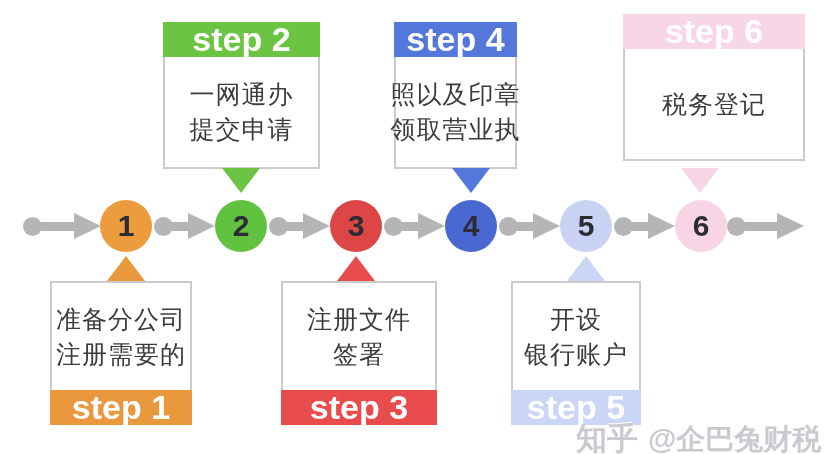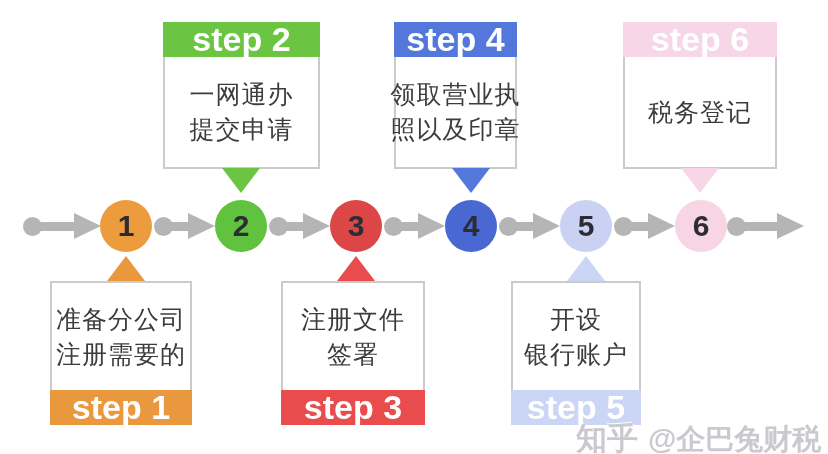--- a/index.html
+++ b/index.html
@@ -108,40 +108,40 @@
       </div>
     </div>
   </div>
 
   
   <div class="stepgrp" style="--c: #E84C4C; --cc: #DC4646;">
     <div class="circle" style="left:330px">
         <span class="num">3</span>
       </div>
     <div class="pointer up" style="left:337px;top:256px"></div>
-    <div class="card bottom" style="left:281px;top:281px;width:144px">
+    <div class="card bottom" style="left:281px;top:281px;width:156px">
       <div class="bd">
         <div class="txt">注册文件</div>
         <div class="txt">签署</div>
       </div>
       <div class="strip">step 3</div>
     </div>
   </div>
 
   
   <div class="stepgrp" style="--c: #5377DB; --cc: #4A68D2;">
     <div class="circle" style="left:445px">
         <span class="num">4</span>
       </div>
     <div class="pointer down" style="left:452px;top:168px"></div>
     <div class="card top" style="left:394px;top:22px;width:123px">
       <div class="strip">step 4</div>
       <div class="bd">
+        <div class="txt">照以及印章</div>
         <div class="txt">领取营业执</div>
-        <div class="txt">照以及印章</div>
       </div>
     </div>
   </div>
 
   
   <div class="stepgrp" style="--c: #CBD5F5; --cc: #C9D2F3;">
     <div class="circle" style="left:560px">
         <span class="num">5</span>
       </div>
     <div class="pointer up" style="left:567px;top:256px"></div>
@@ -153,21 +153,21 @@
       <div class="strip">step 5</div>
     </div>
   </div>
 
   
   <div class="stepgrp" style="--c: #F7D7E7; --cc: #F7D5E4;">
     <div class="circle" style="left:675px">
         <span class="num">6</span>
       </div>
     <div class="pointer down" style="left:681px;top:168px"></div>
-    <div class="card top" style="left:623px;top:22px;width:154px">
+    <div class="card top" style="left:623px;top:14px;width:182px">
       <div class="strip">step 6</div>
       <div class="bd">
         <div class="txt">税务登记</div>
       </div>
     </div>
   </div>
 
   
   <div class="watermark">
     <span class="wm-brand">知乎</span><span class="wm-handle">@企巴兔财税</span>

